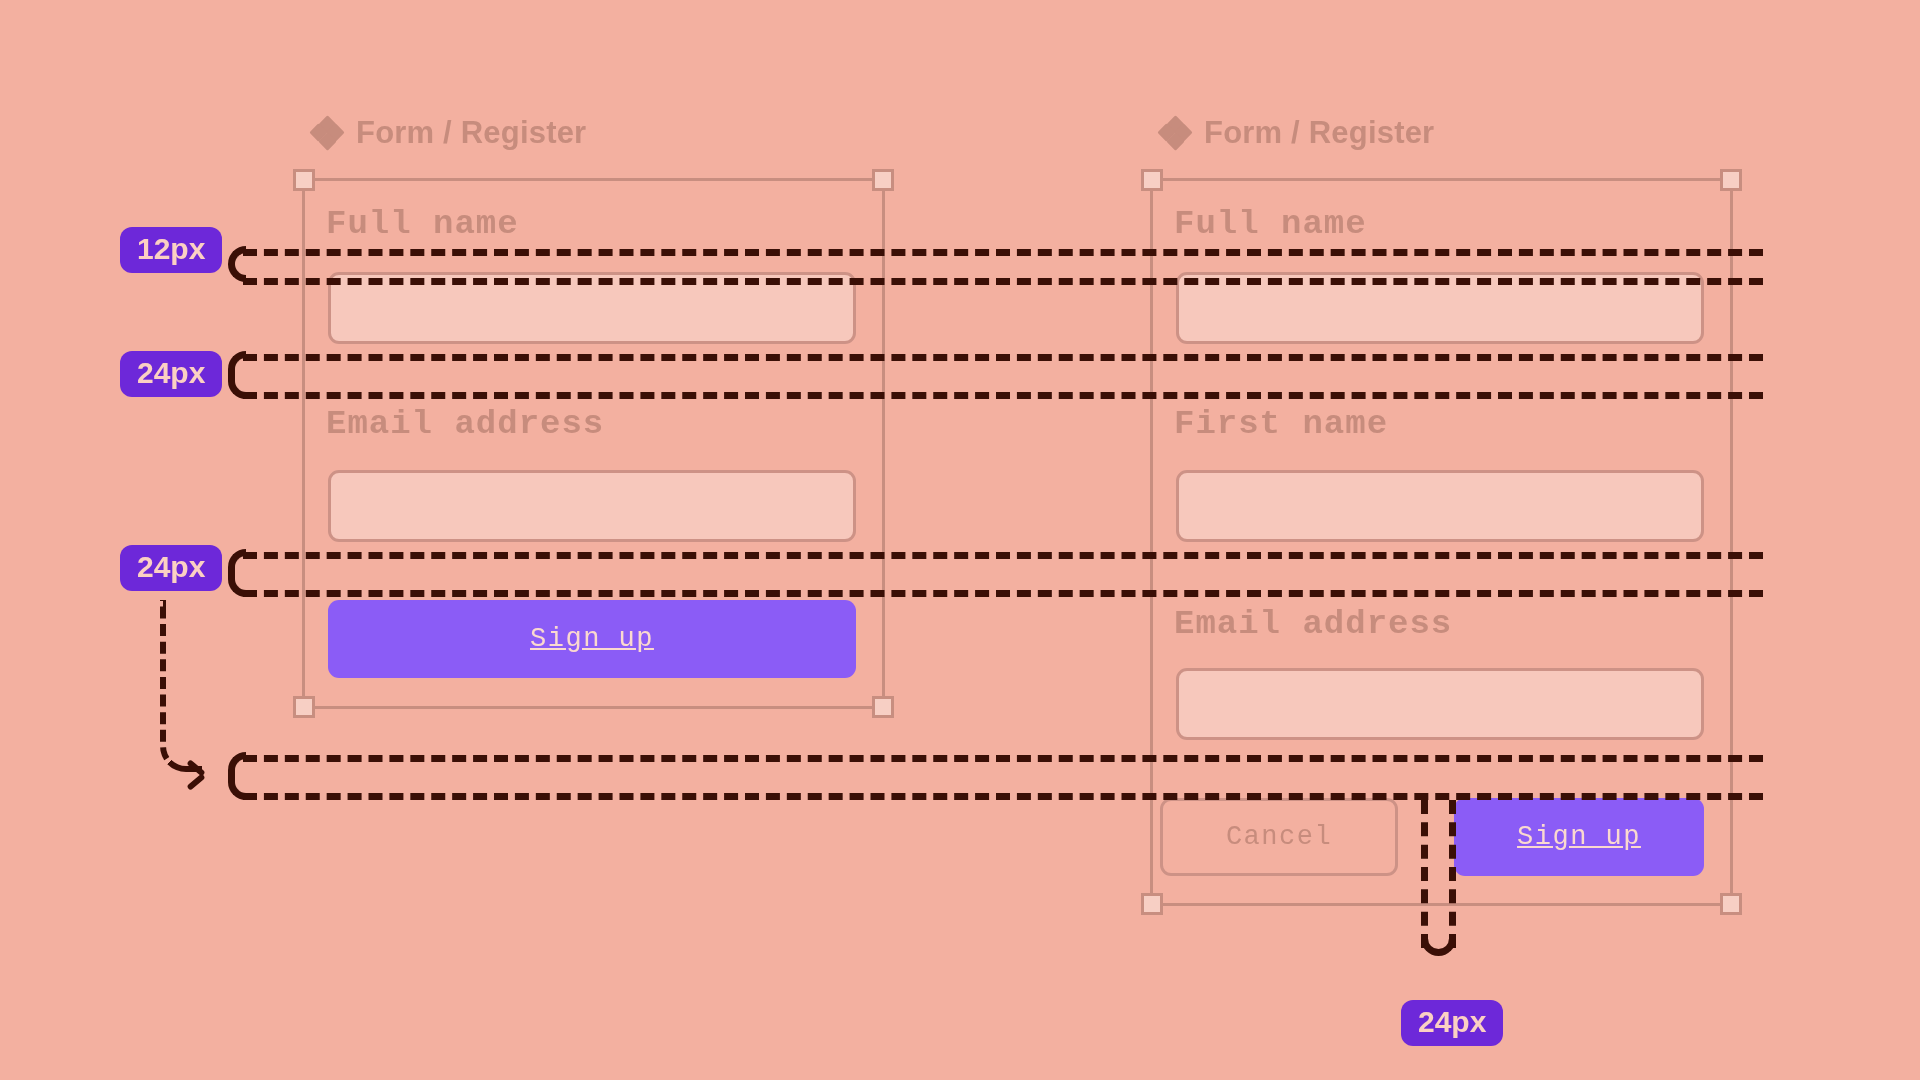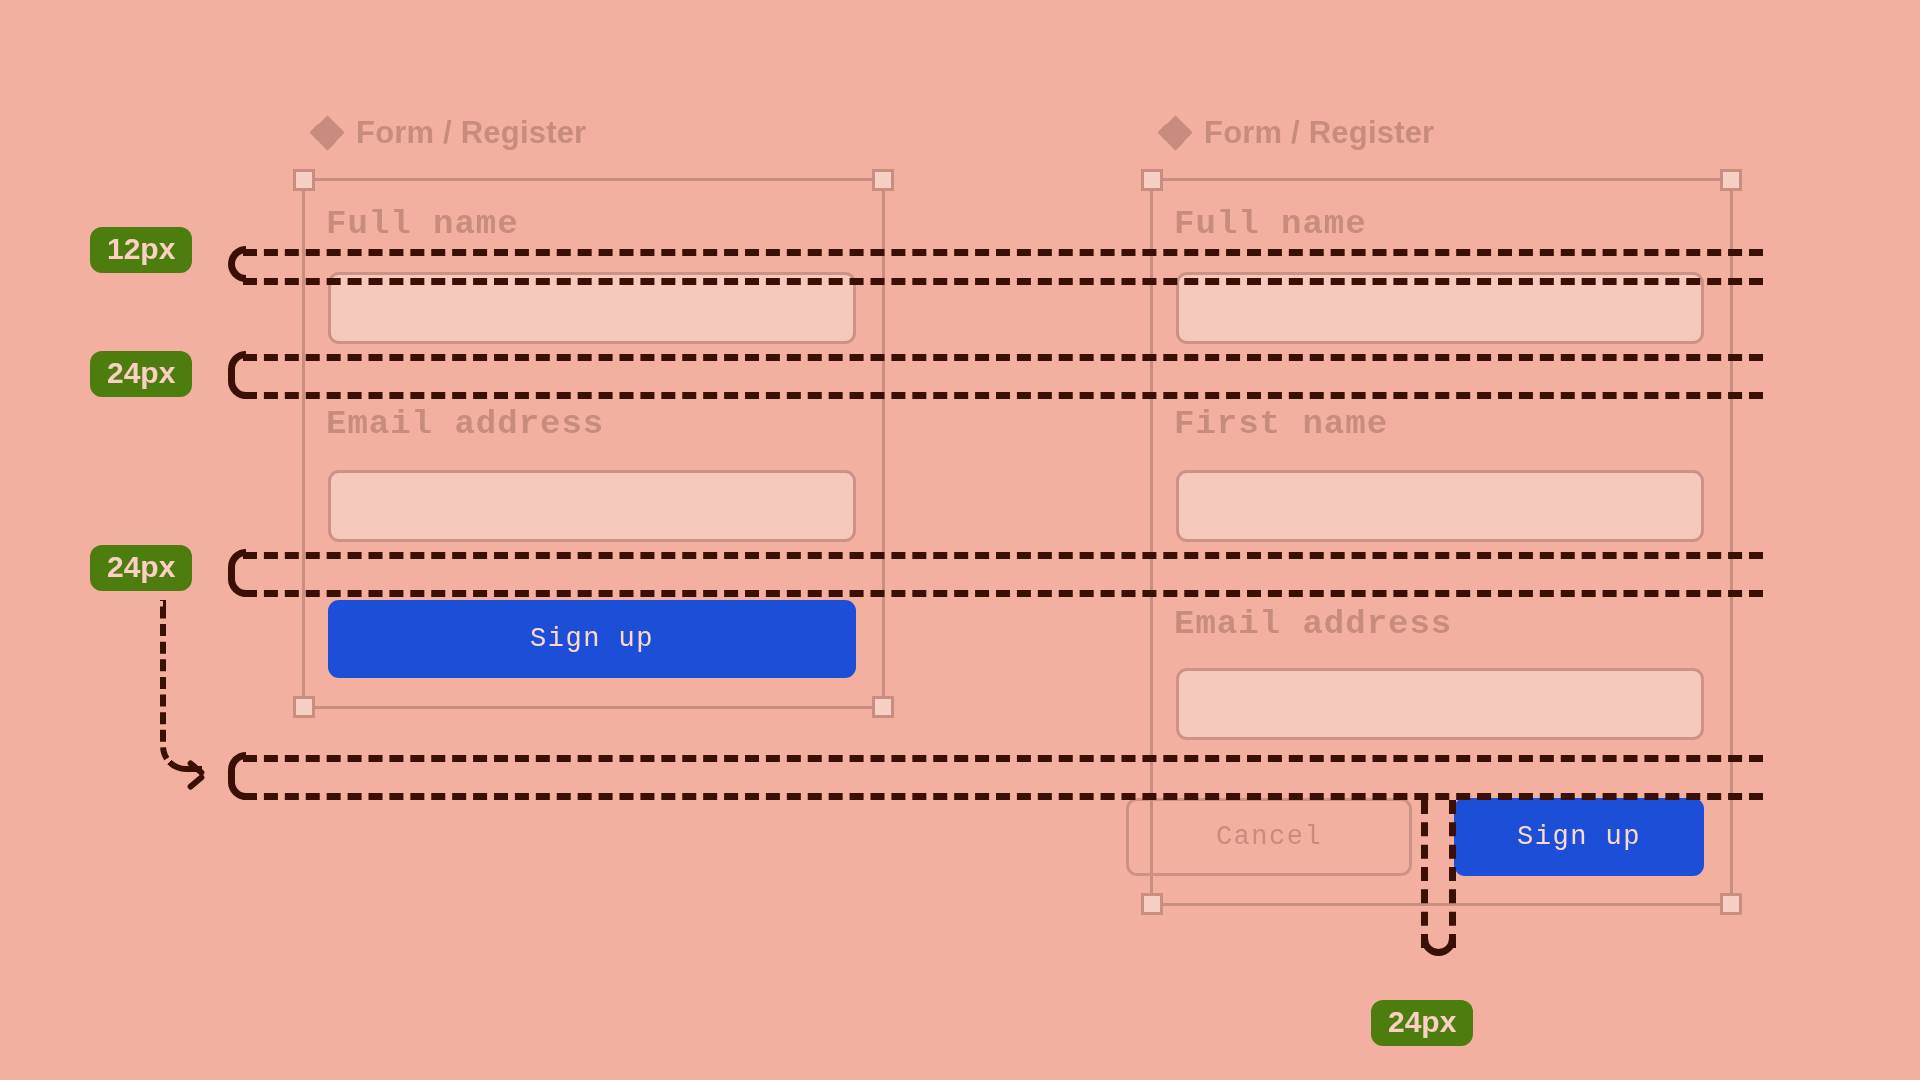--- a/index.html
+++ b/index.html
@@ -93,41 +93,43 @@
     border-radius: 11px;
     display: flex;
     align-items: center;
     justify-content: center;
     font-family: "Liberation Mono", "DejaVu Sans Mono", monospace;
     font-size: 27px;
     letter-spacing: 1.5px;
     white-space: nowrap;
   }
   .btn-primary {
-    background: #1d4ed8;
+    background: #8b5cf6;
     color: #fbd9cf;
     border: none;
+    text-decoration: underline;
   }
   .btn-secondary {
     background: transparent;
     color: #c78c7d;
     border: 3px solid #cd9286;
   }
 
   
   .badge {
     position: absolute;
-    background: #4d7c0f;
+    background: #6d28d9;
     color: #fbd0c3;
     font-size: 30px;
     font-weight: bold;
     border-radius: 12px;
     padding: 7px 17px 9px 17px;
     line-height: 1;
     white-space: nowrap;
+    margin-left: 30px;
   }
 
   
   .mline {
     position: absolute;
     height: 0;
     border-top: 7px dashed #3a0f06;
   }
   .mline-v {
     position: absolute;
@@ -220,21 +222,21 @@
 
   <div class="field-label" style="left:1174px; top:205px;">Full name</div>
   <div class="input-box" style="left:1176px; top:272px; width:528px; height:72px;"></div>
 
   <div class="field-label" style="left:1174px; top:405px;">First name</div>
   <div class="input-box" style="left:1176px; top:470px; width:528px; height:72px;"></div>
 
   <div class="field-label" style="left:1174px; top:605px;">Email address</div>
   <div class="input-box" style="left:1176px; top:668px; width:528px; height:72px;"></div>
 
-  <div class="btn btn-secondary" style="left:1126px; top:798px; width:286px; height:78px;">Cancel</div>
+  <div class="btn btn-secondary" style="left:1160px; top:798px; width:238px; height:78px;">Cancel</div>
   <div class="btn btn-primary" style="left:1454px; top:798px; width:250px; height:78px;">Sign up</div>
 
   <div class="badge" style="left:90px; top:227px;">12px</div>
   <div class="bracket" style="left:228px; top:246px; width:18px; height:36px;"></div>
   <div class="mline" style="left:243px; top:249px; width:1520px;"></div>
   <div class="mline" style="left:243px; top:278px; width:1520px;"></div>
 
   <div class="badge" style="left:90px; top:351px;">24px</div>
   <div class="bracket" style="left:228px; top:351px; width:18px; height:48px;"></div>
   <div class="mline" style="left:243px; top:354px; width:1520px;"></div>

